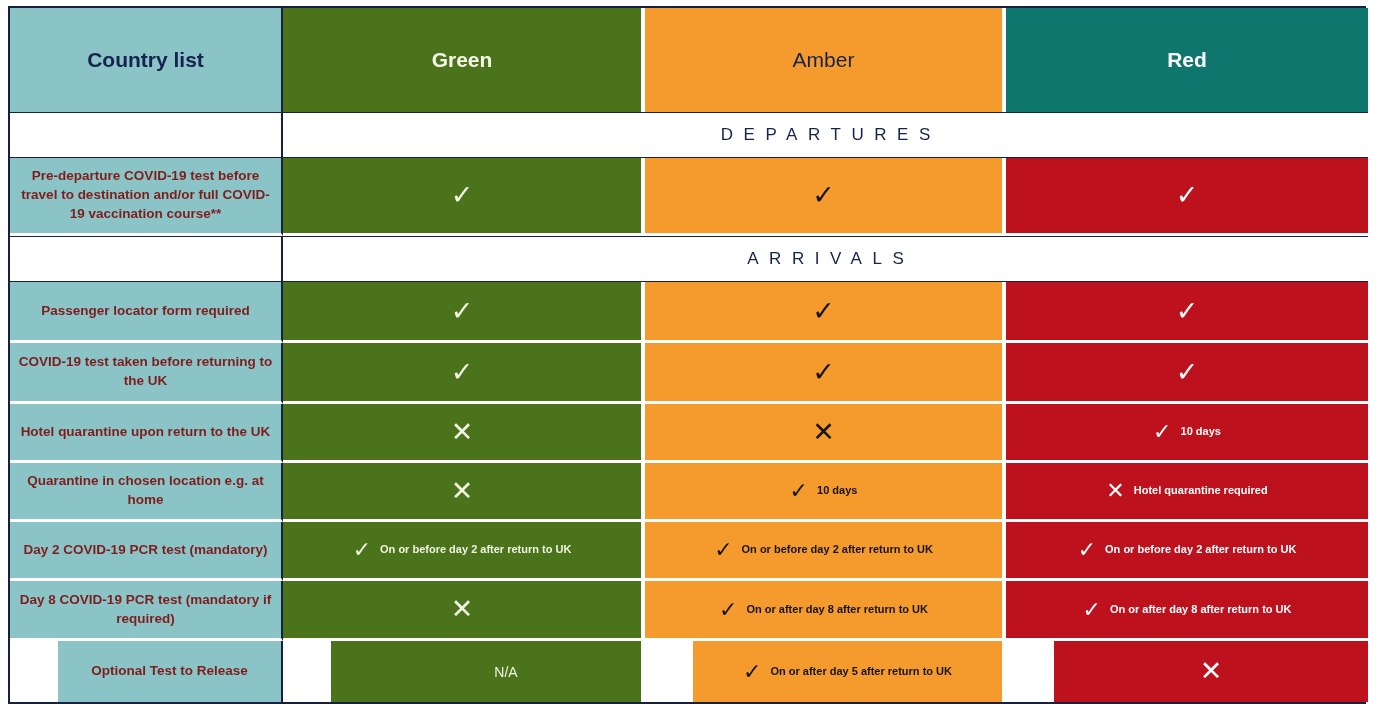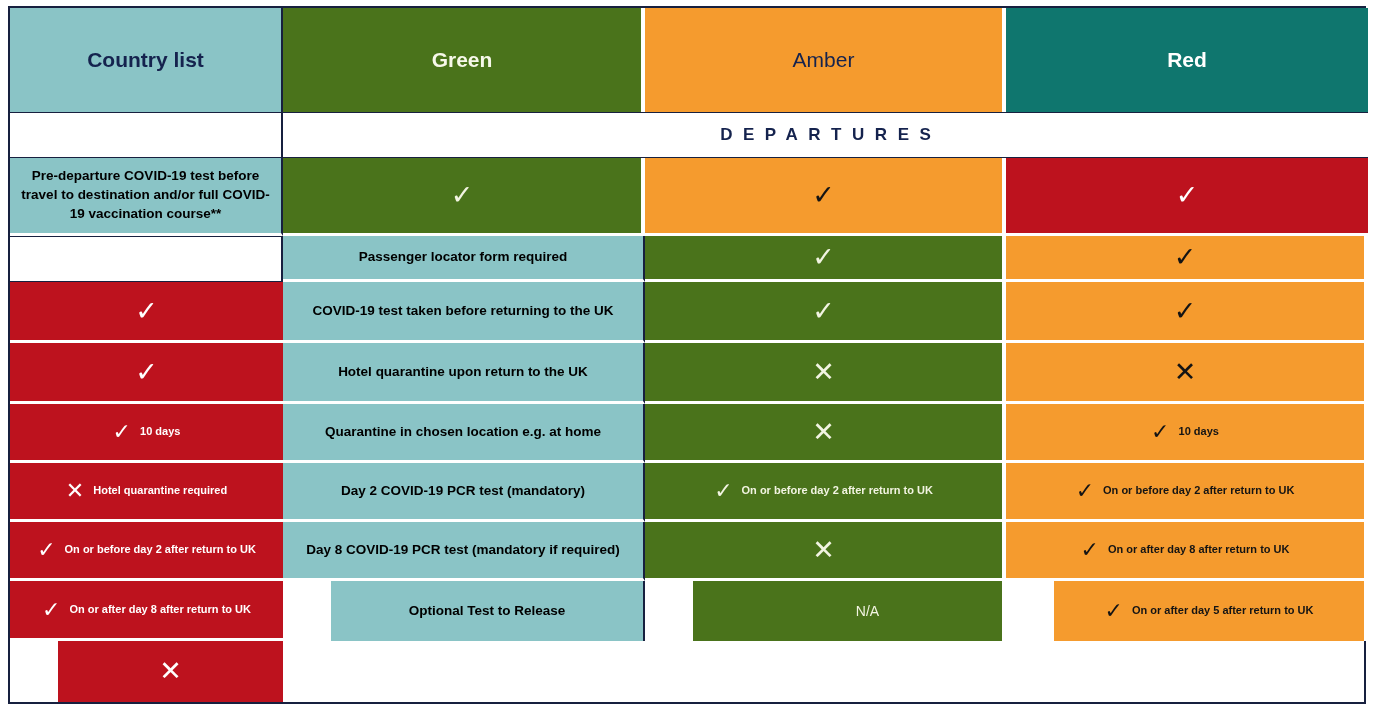--- a/index.html
+++ b/index.html
@@ -17,26 +17,26 @@
   .cell{display:flex;align-items:center;justify-content:center;box-sizing:border-box;text-align:center;}
   
   .hd-label{background:#8ac4c6;border-right:2px solid #17203f;color:#15234e;font-size:21px;font-weight:bold;}
   .hd-green{background:#4a731b;color:#f7f8ea;font-size:21px;font-weight:bold;border-right:4px solid #ffffff;}
   .hd-amber{background:#f59b2e;color:#15234e;font-size:21px;font-weight:normal;border-right:4px solid #ffffff;}
   .hd-red{background:#0f766e;color:#ffffff;font-size:21px;font-weight:bold;}
   
   .sec-empty{background:#ffffff;border-right:2px solid #17203f;border-top:1px solid #17203f;border-bottom:1px solid #17203f;}
   .sec-band{
     grid-column:2 / 5;background:#ffffff;border-top:1px solid #17203f;border-bottom:1px solid #17203f;
-    color:#15234e;font-size:17px;font-weight:bold;letter-spacing:0.62em;text-indent:0.62em;
+    color:#15234e;font-size:17px;font-weight:normal;letter-spacing:0.62em;text-indent:0.62em;
   }
   
   .lbl{
     background:#8ac4c6;border-right:2px solid #17203f;border-bottom:3px solid #ffffff;
-    color:#000000;font-size:13.5px;font-weight:bold;line-height:1.4;padding:4px 7px;
+    color:#7f1d1d;font-size:13.5px;font-weight:bold;line-height:1.4;padding:4px 7px;
   }
   .c-green{background:#4a731b;border-right:4px solid #ffffff;border-bottom:3px solid #ffffff;color:#f2f4e2;}
   .c-amber{background:#f59b2e;border-right:4px solid #ffffff;border-bottom:3px solid #ffffff;color:#141414;}
   .c-red{background:#bd121e;border-bottom:3px solid #ffffff;color:#ffffff;}
   .last .lbl,.last .c-green,.last .c-amber,.last .c-red{border-bottom:none;margin-left:48px;}
   .mark{font-size:27px;font-weight:bold;line-height:1;}
   .mark.inline{font-size:22px;margin-right:9px;}
   .note{font-size:11px;font-weight:bold;line-height:1.2;}
   .na{font-size:14px;font-weight:normal;padding-left:40px;}
   
@@ -63,20 +63,21 @@
         </div>
       <div class="cell c-amber">
           <span class="mark">✓</span>
         </div>
       <div class="cell c-red">
           <span class="mark">✓</span>
         </div>
     </div>
 
     <div class="cell sec-empty"></div>
+    <div class="cell sec-band">ARRIVALS</div>
 
     <div class="row">
       <div class="cell lbl">Passenger locator form required</div>
       <div class="cell c-green">
           <span class="mark">✓</span>
         </div>
       <div class="cell c-amber">
           <span class="mark">✓</span>
         </div>
       <div class="cell c-red">

